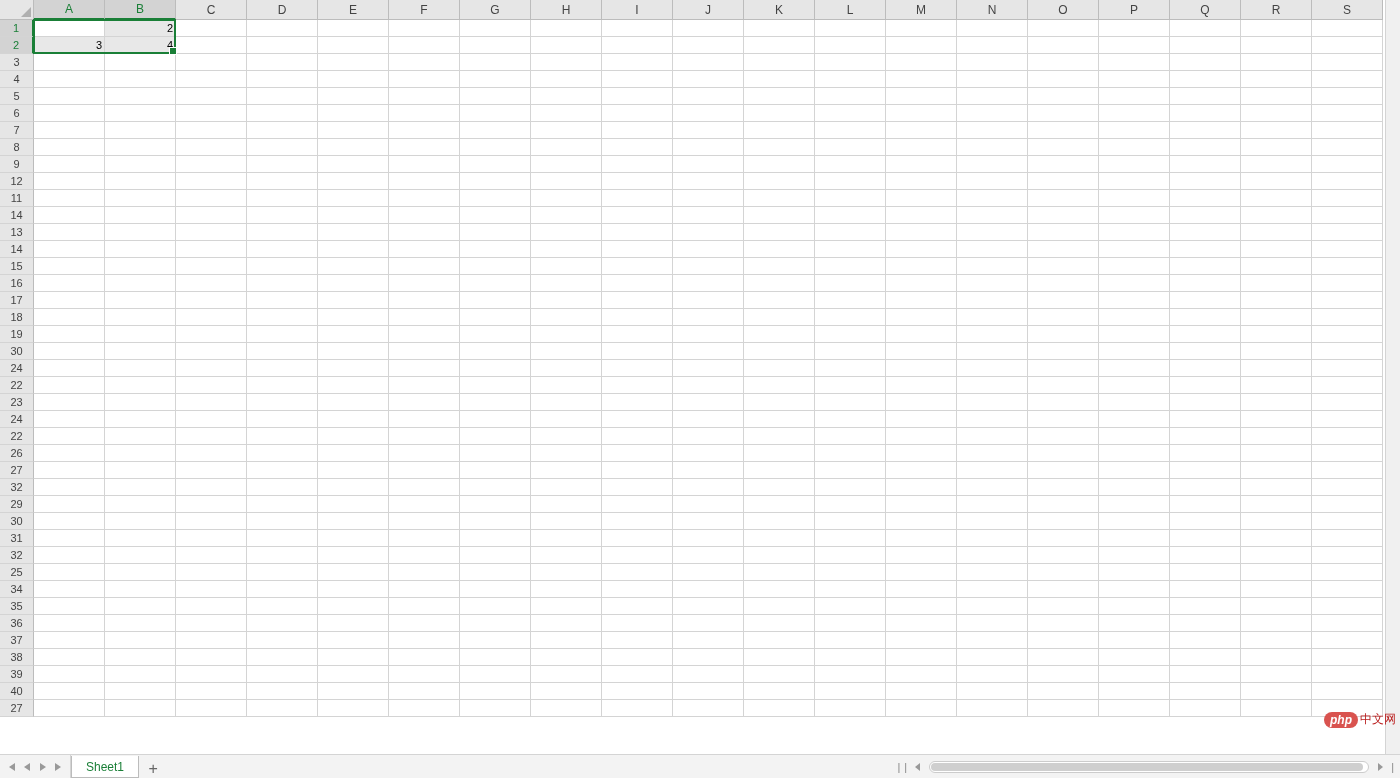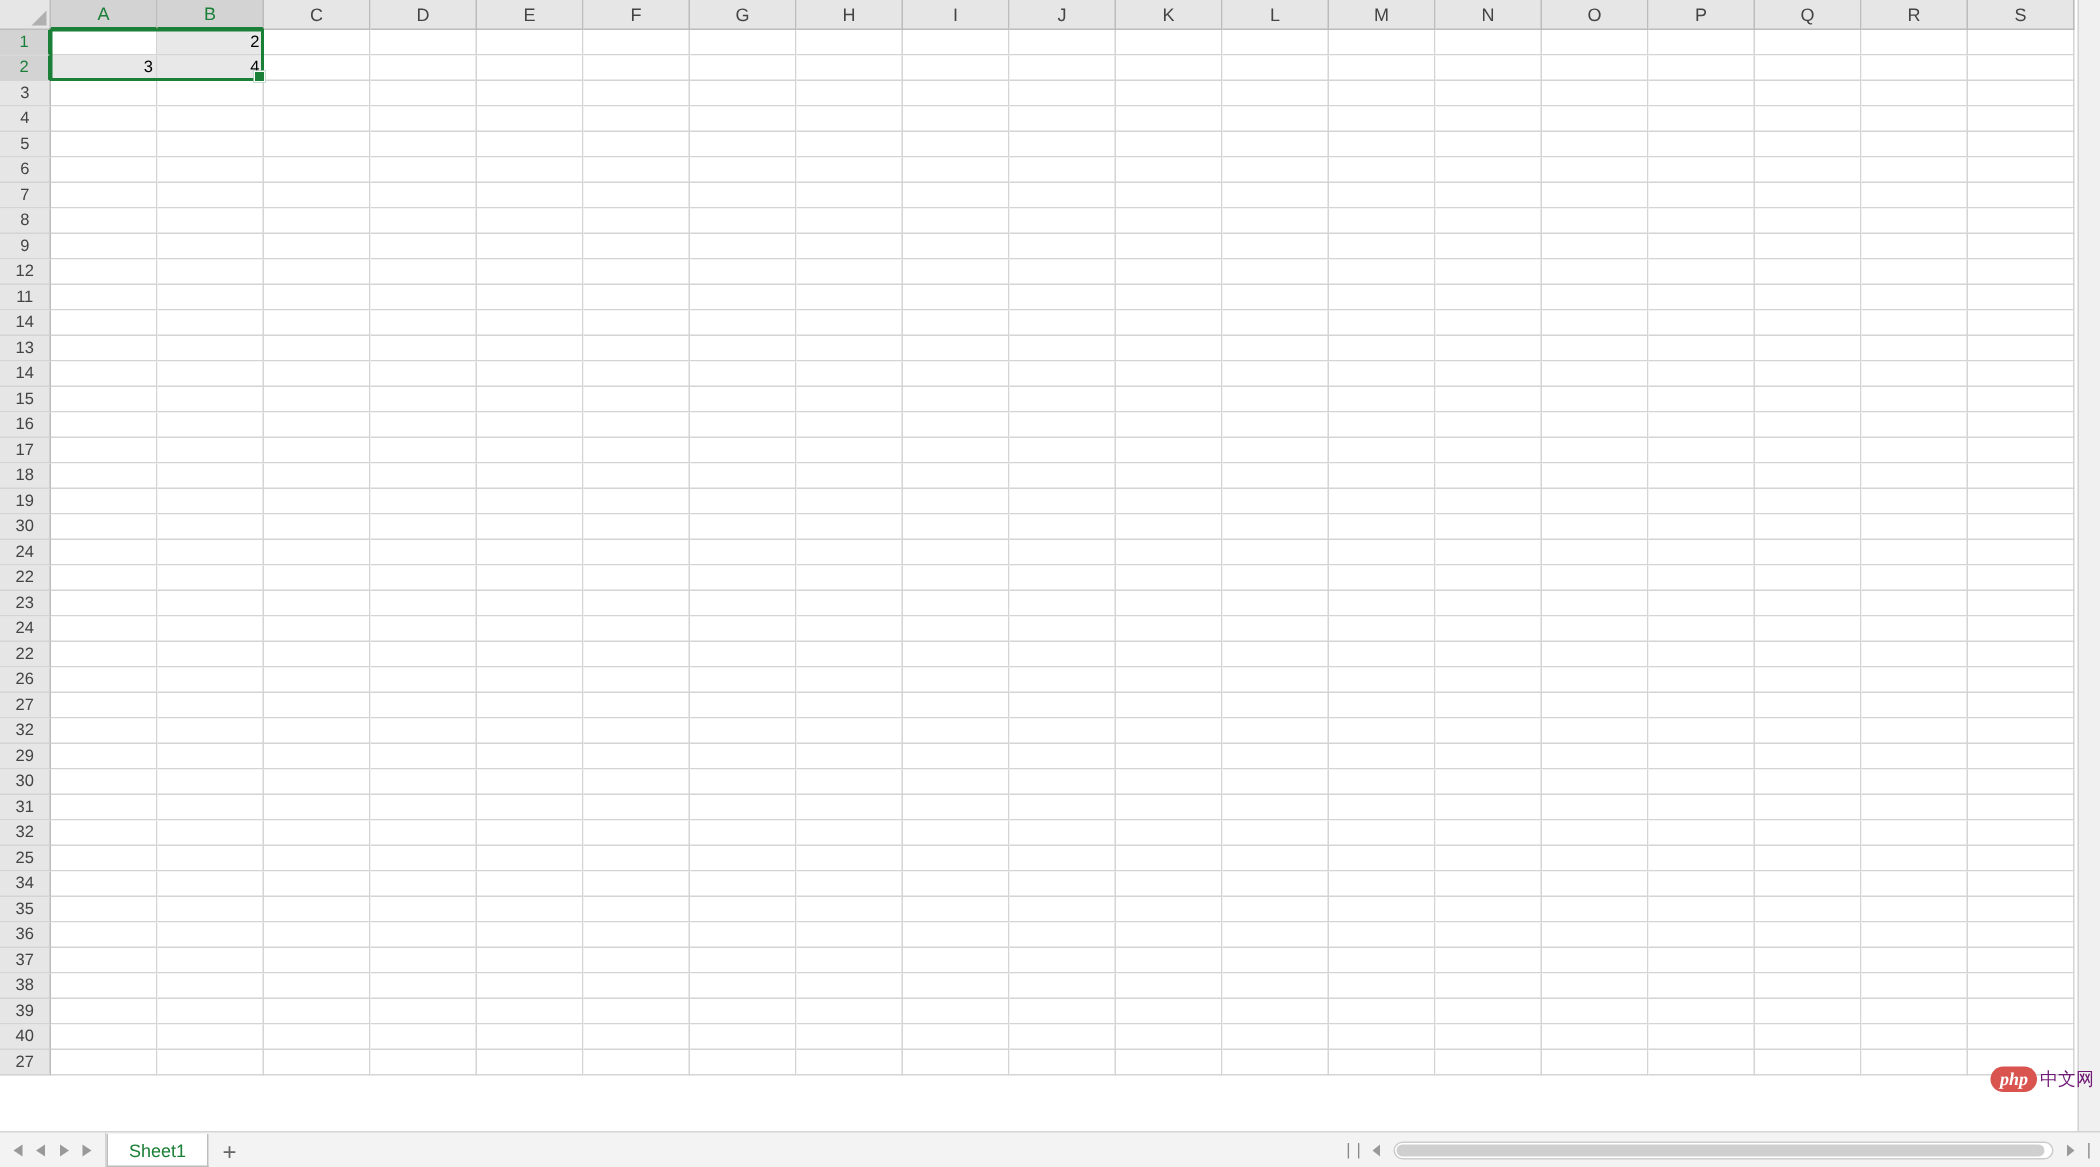--- a/index.html
+++ b/index.html
@@ -77,27 +77,27 @@
 
   .hscroll-area { flex: 1; display:flex; align-items:center; justify-content:flex-end; gap:4px; padding-right:6px; }
   .hscroll-markers { display:flex; align-items:center; gap:4px; color:#888; font-size:11px; }
   .hscroll-track { width: 440px; height: 12px; background:#fff; border:1px solid #ccc; border-radius:6px; position:relative; }
   .hscroll-thumb { position:absolute; left:1px; top:1px; width: 432px; height:8px; background:#cfcfcf; border-radius:4px; }
   .hscroll-arrow { width:14px; height:14px; display:flex; align-items:center; justify-content:center; color:#888; }
 
   
   .watermark {
     position: absolute; right: 4px; bottom: 26px;
-    display:flex; align-items:flex-start; gap:2px; pointer-events:none;font-family:Liberation Serif, serif;
+    display:flex; align-items:flex-end; gap:2px; pointer-events:none;
   }
   .watermark .bubble {
     background:#d9534f; color:#fff; font-style:italic; font-weight:bold;
     padding:1px 6px; border-radius:10px; font-size:12px;
   }
-  .watermark .txt { color:#701a75; font-size:12px; }
+  .watermark .txt { color:#b91c1c; font-size:12px; }
 </style>
 </head>
 <body>
 
 <div class="container">
   <div class="grid-area">
 
     <div class="col-headers" id="col-headers">
       <div class="corner-cell"></div>
     <div class="col-header selected">A</div>

